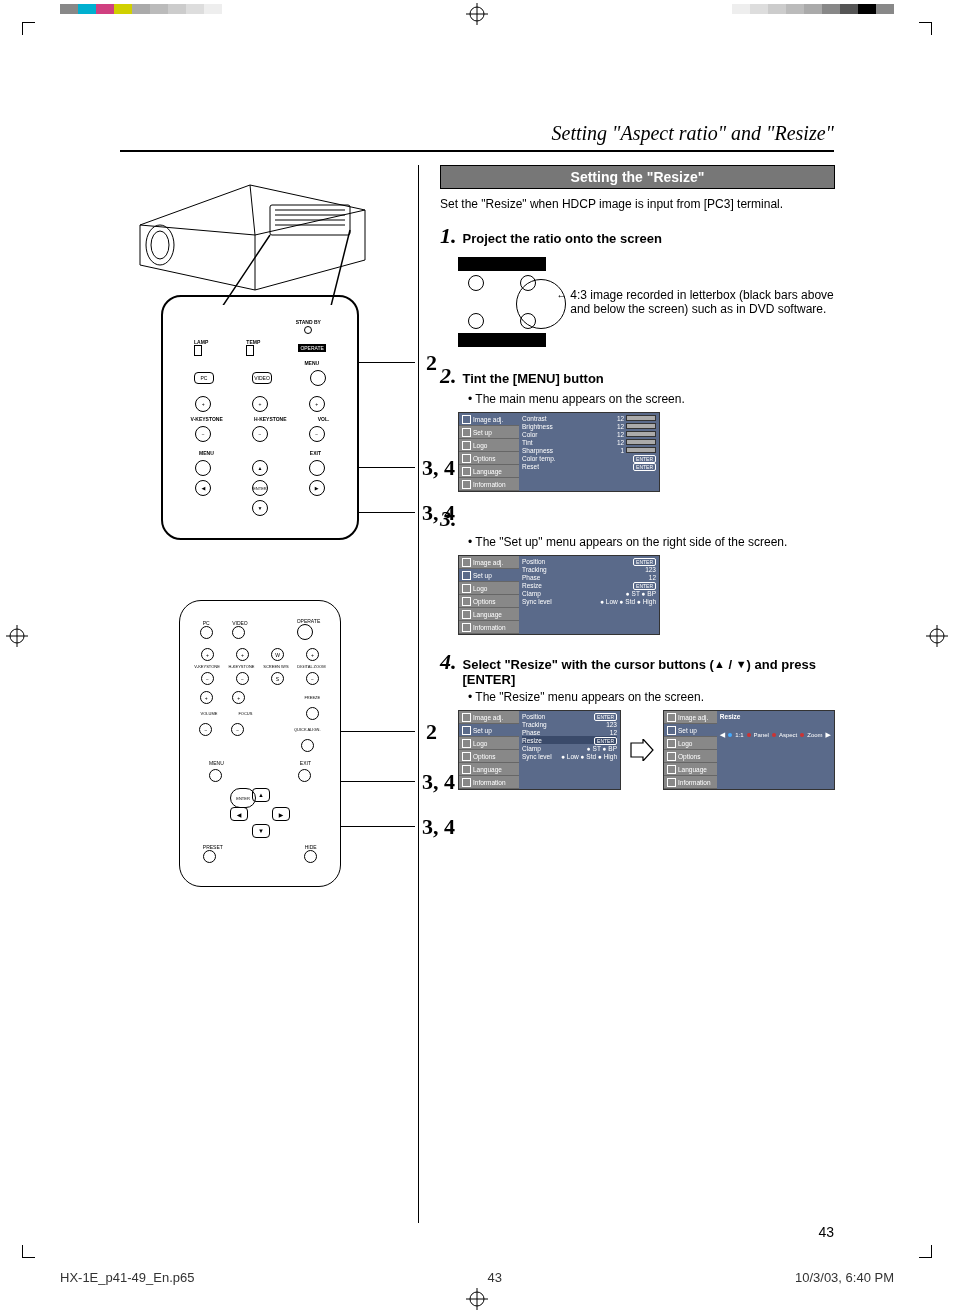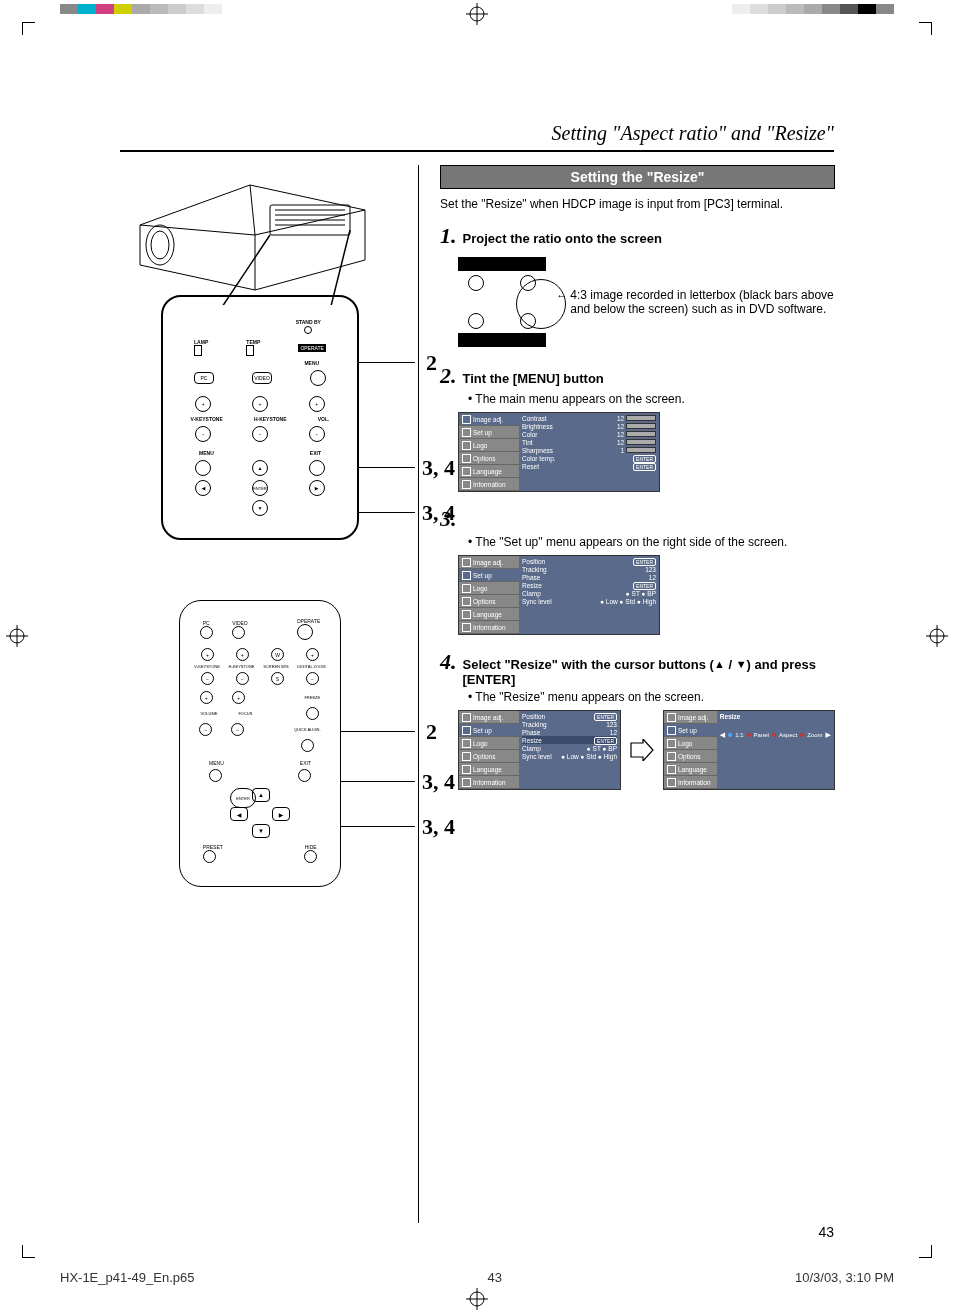--- a/index.html
+++ b/index.html
@@ -614,15 +614,15 @@
             </div>
         </div>
       </div>
     </div>
   </div>
 
   <div class="pagenum">43</div>
   <div class="footer">
     <span>HX-1E_p41-49_En.p65</span>
     <span>43</span>
-    <span>10/3/03, 3:10 PM</span>
+    <span>10/3/03, 6:40 PM</span>
   </div>
 </div>
 
 </body></html>

